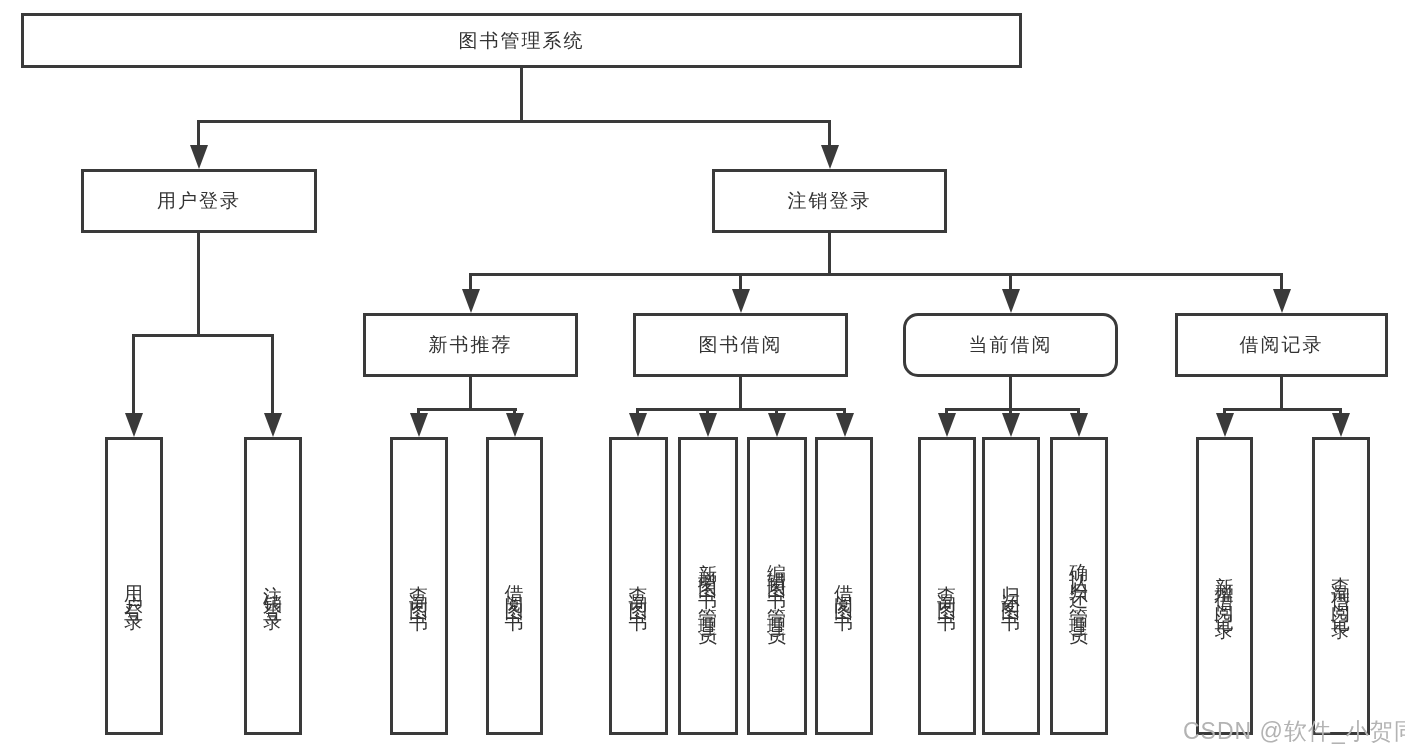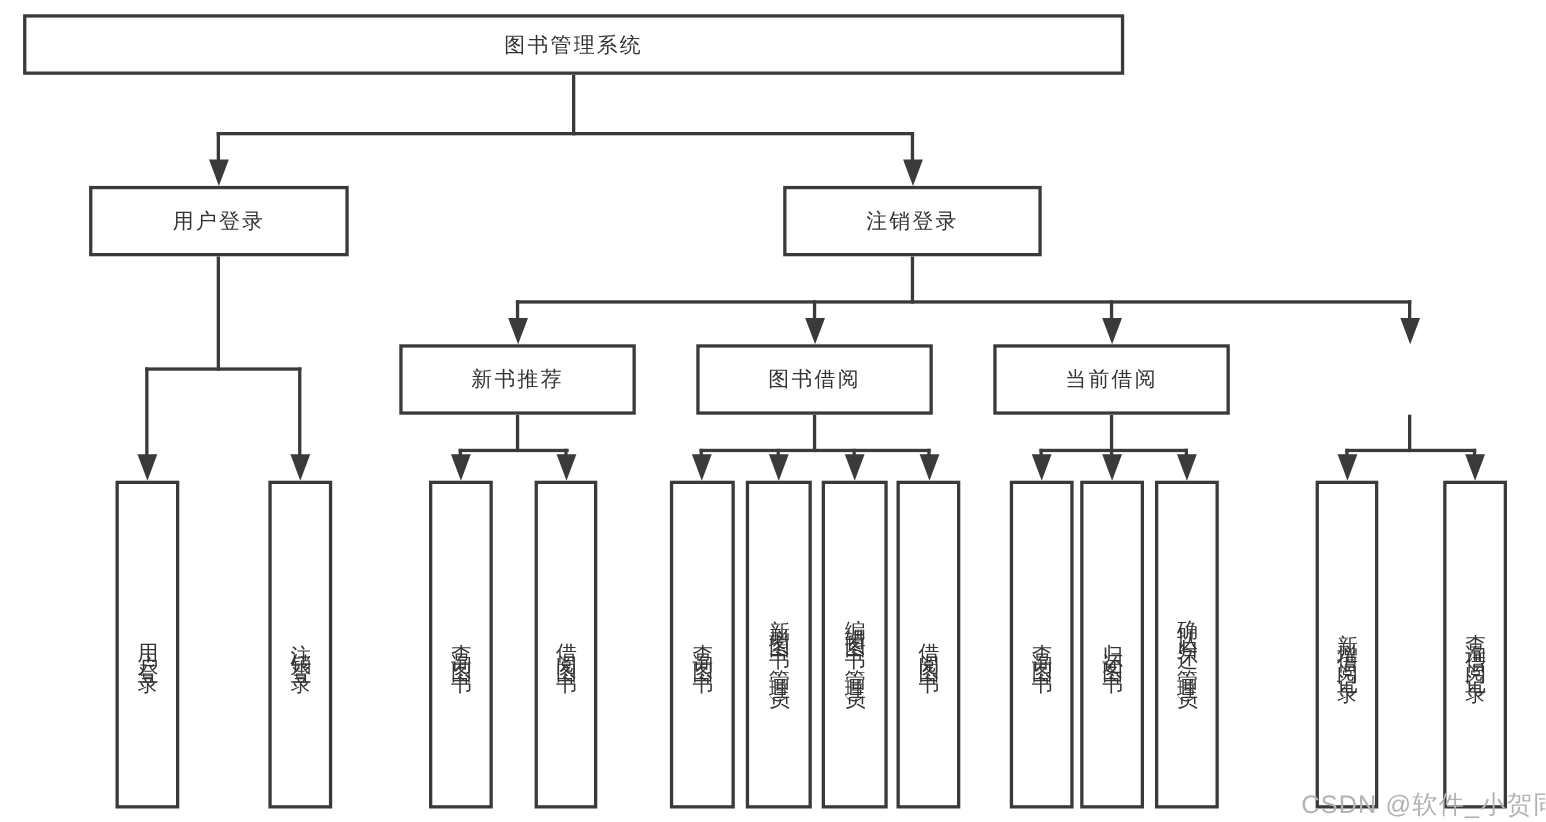--- a/index.html
+++ b/index.html
@@ -45,22 +45,23 @@
   <div class="box" style="left:21px;top:13px;width:1001px;height:55px;">图书管理系统</div>
 
   <div class="box" style="left:81px;top:169px;width:236px;height:64px;">用户登录</div>
 
   <div class="box" style="left:712px;top:169px;width:235px;height:64px;">注销登录</div>
 
   <div class="box" style="left:363px;top:313px;width:215px;height:64px;">新书推荐</div>
 
   <div class="box" style="left:633px;top:313px;width:215px;height:64px;">图书借阅</div>
 
-  <div class="box" style="left:903px;top:313px;width:215px;height:64px;">当前借阅</div>
+  <div class="box" style="left:903px;top:313px;width:215px;height:64px;border-radius:15px;">当前借阅</div>
 
+  <div class="box" style="left:1175px;top:313px;width:213px;height:64px;">借阅记录</div>
 
   <div class="box vbox" style="left:105px;top:437px;width:58px;height:298px;">用户登录</div>
   <div class="box vbox" style="left:244px;top:437px;width:58px;height:298px;">注销登录</div>
 
   <div class="box vbox" style="left:390px;top:437px;width:58px;height:298px;">查询图书</div>
   <div class="box vbox" style="left:486px;top:437px;width:57px;height:298px;">借阅图书</div>
 
   <div class="box vbox" style="left:609px;top:437px;width:59px;height:298px;">查询图书</div>
   <div class="box vbox" style="left:678px;top:437px;width:60px;height:298px;">新增图书（管理员）</div>
   <div class="box vbox" style="left:747px;top:437px;width:60px;height:298px;">编辑图书（管理员）</div>

